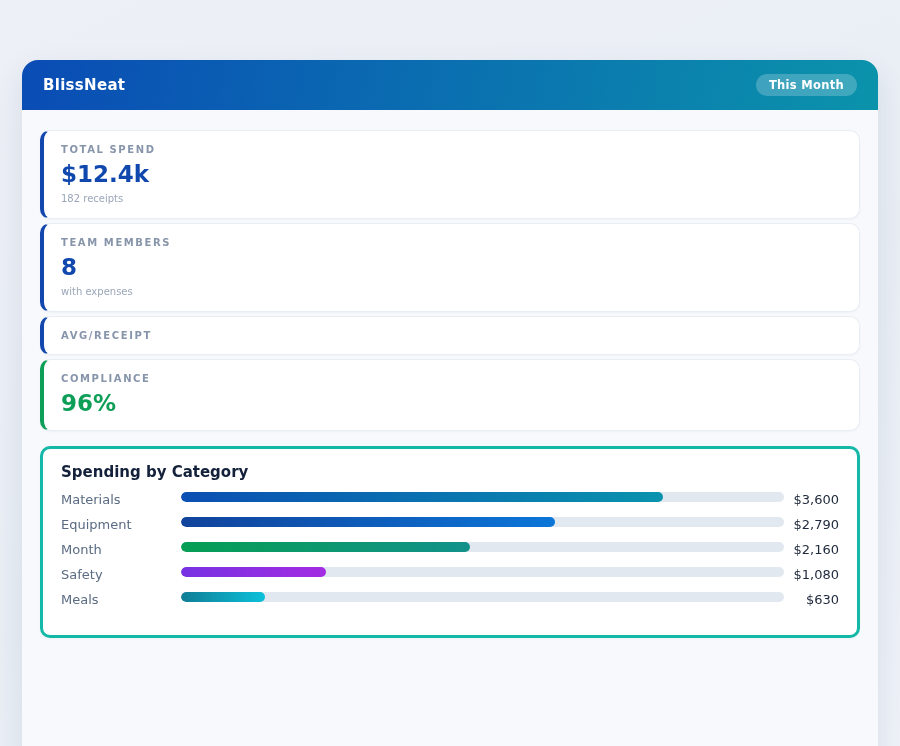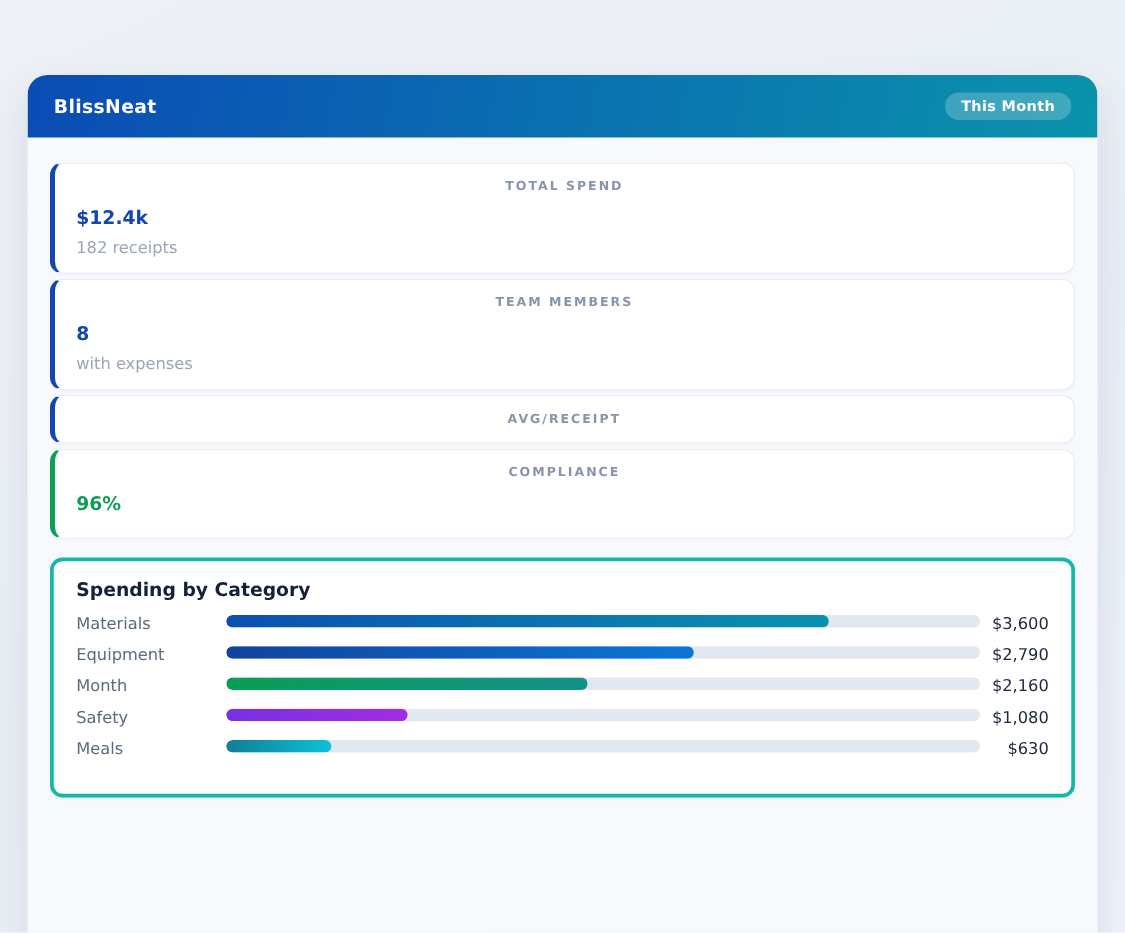--- a/index.html
+++ b/index.html
@@ -22,23 +22,23 @@
   .period-badge {
     background:rgba(255,255,255,0.22); color:#ffffff; font-size:11.5px; font-weight:bold;
     padding:4px 13px; border-radius:12px; letter-spacing:0.3px;
   }
   .app-body { padding:20px 18px; }
   .stat-card {
     background:#ffffff; border:1px solid #e9edf4; border-left:4px solid var(--accent,#1347ad);
     border-radius:10px; padding:13px 17px; margin-bottom:4px;
     box-shadow:0 1px 2px rgba(30,50,90,0.04);
   }
-  .stat-label { font-size:10px; font-weight:bold; letter-spacing:1.6px; color:#8795ab;text-align:center; }
-  .stat-value { font-size:15px; font-weight:bold; color:var(--value-color,#1148ae); margin-top:6px; line-height:27px; }
-  .stat-sub { font-size:13px; color:#9aa6b8; margin-top:4px; line-height:13px; }
+  .stat-label { font-size:10px; font-weight:bold; letter-spacing:1.6px; color:#8795ab; }
+  .stat-value { font-size:23px; font-weight:bold; color:var(--value-color,#1148ae); margin-top:6px; line-height:27px; }
+  .stat-sub { font-size:10px; color:#9aa6b8; margin-top:4px; line-height:13px; }
   .stat-sub:empty { display:none; }
   .spend-card {
     background:#ffffff; border:3px solid #14b8a6; border-radius:10px;
     margin-top:15px; padding:16px 18px 18px;
     box-shadow:0 1px 2px rgba(30,50,90,0.04);
   }
   .spend-title { font-size:15px; font-weight:bold; color:#14213a; margin-bottom:12px; line-height:15px; }
   .cat-row { display:flex; height:25px; }
   .cat-label { width:120px; font-size:13px; color:#5a6b82; }
   .bar-track { flex:1; height:10px; border-radius:5px; background:#e2e8f0; overflow:hidden; }

